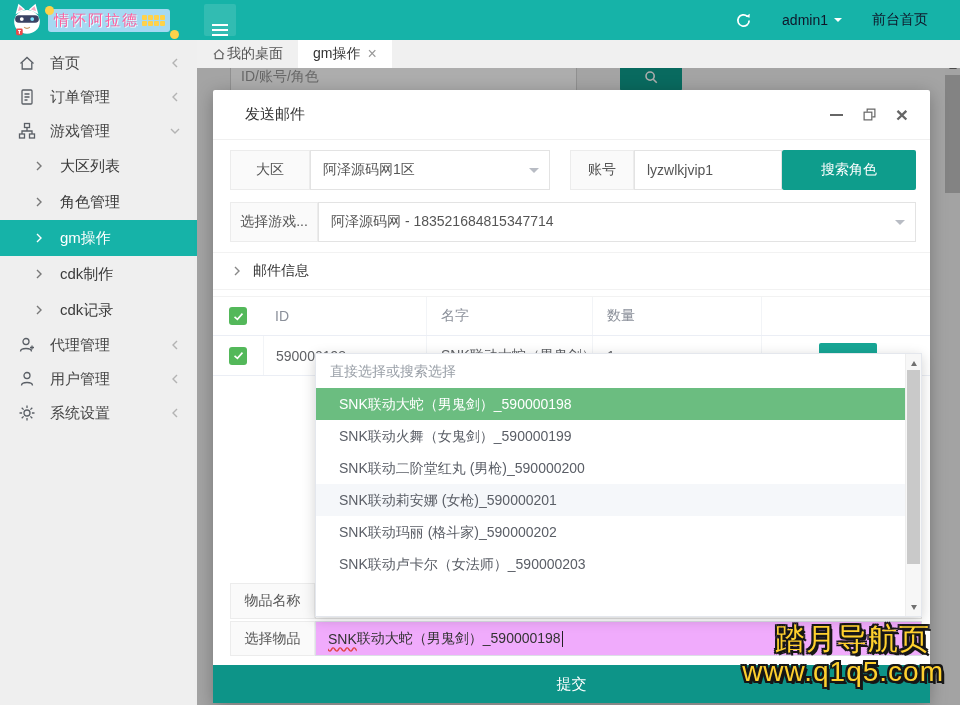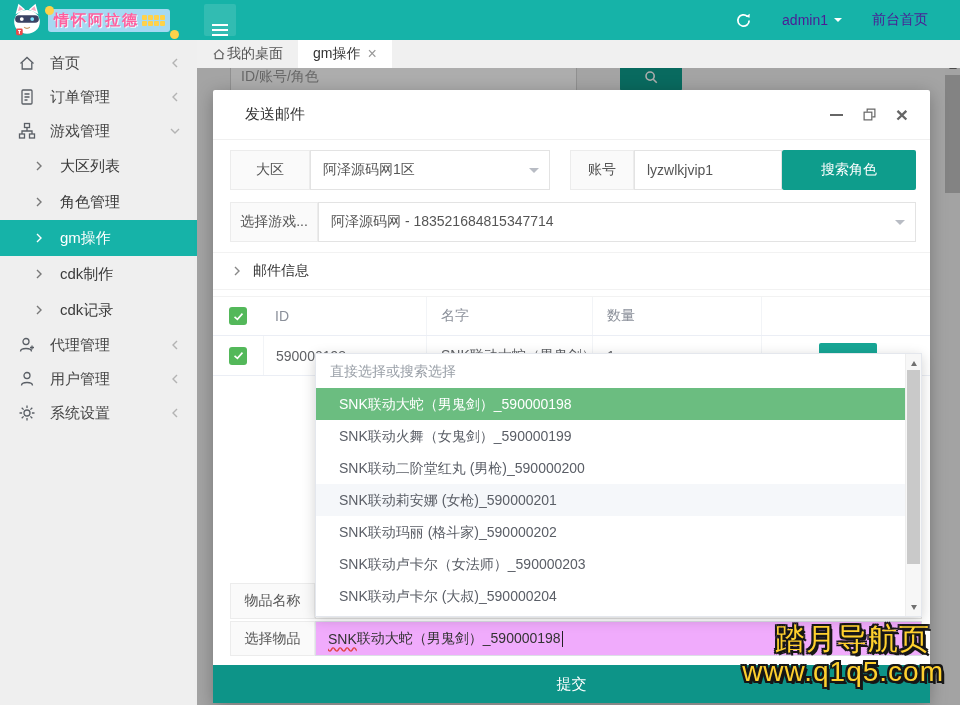--- a/index.html
+++ b/index.html
@@ -5,28 +5,28 @@
   *{box-sizing:border-box;margin:0;padding:0}
   html,body{width:960px;height:705px;overflow:hidden}
   body{font-family:"Liberation Sans","DejaVu Sans",sans-serif;background:#f2f2f2;position:relative}
   svg{display:block}
 
   
   .topbar{position:absolute;left:0;top:0;width:960px;height:40px;background:#16b3a8;z-index:15;display:flex;align-items:center}
   .logo{display:flex;align-items:center;margin-left:8px;gap:2px;cursor:pointer}
   .logo-badge{background:#a5d9f2;border-radius:3px;padding:2px 5px 2px 6px;display:flex;align-items:center;gap:3px;position:relative}
   .logo-smiley{width:9px;height:9px;border-radius:50%;background:#ffd24a;position:absolute;left:-3px;top:-3px}
-  .logo-text{color:#ff5f9e;font-weight:bold;font-size:15px;letter-spacing:2px;text-shadow:1px 1px 0 rgba(255,255,255,.85)}
+  .logo-text{color:#ff5f9e;font-weight:normal;font-size:15px;letter-spacing:2px;text-shadow:1px 1px 0 rgba(255,255,255,.85)}
   .logo-dots{display:grid;grid-template-columns:repeat(4,5px);grid-auto-rows:5px;gap:1px}
   .logo-dots i{background:#ffd24a;border-radius:1px}
   .logo-moon{width:9px;height:9px;border-radius:50%;background:#ffd24a;align-self:flex-end;margin:14px 0 0 -2px}
   .hamburger{position:absolute;left:204px;top:4px;width:32px;height:32px;background:rgba(255,255,255,.12);border:0;border-radius:2px;cursor:pointer}
   .bars{display:block;width:16px;height:2px;background:#fff;margin:9px auto 0;box-shadow:0 5px 0 #fff,0 10px 0 #fff}
   .topbar-right{margin-left:auto;display:flex;align-items:center;gap:30px;padding-right:32px;color:#fff;font-size:14px}
-  .tr-item{display:flex;align-items:center;gap:6px;cursor:pointer;color:#4c1d95;text-decoration:none}
+  .tr-item{display:flex;align-items:center;gap:6px;cursor:pointer;color:#0f172a;text-decoration:none}
   .caret-w{width:0;height:0;border:4px solid transparent;border-top-color:#fff;margin-top:4px}
 
   
   .sidebar{position:absolute;left:0;top:40px;bottom:0;width:197px;background:#efefef;z-index:2;padding-top:6px}
   .s-item{height:34px;display:flex;align-items:center;padding:0 16px 0 18px;color:#474747;font-size:15px;cursor:pointer}
   .s-ico{width:18px;height:18px;margin-right:14px;color:#5a5f66;flex:none}
   .s-chev{margin-left:auto;color:#b3b3b3}
   .s-sub{height:36px;display:flex;align-items:center;padding-left:33px;color:#3a3a3a;font-size:15px;cursor:pointer}
   .s-arrow{color:#787878;margin-right:15px;display:flex}
   .s-sub.active{background:#16b3a8;color:#fff}
@@ -406,21 +406,20 @@
 
   <div class="panel">
     <div class="p-inner">
       <div class="p-filter">直接选择或搜索选择</div>
       <div class="p-opt selected">SNK联动大蛇（男鬼剑）_590000198</div>
       <div class="p-opt">SNK联动火舞（女鬼剑）_590000199</div>
       <div class="p-opt">SNK联动二阶堂红丸 (男枪)_590000200</div>
       <div class="p-opt hover">SNK联动莉安娜 (女枪)_590000201</div>
       <div class="p-opt">SNK联动玛丽 (格斗家)_590000202</div>
       <div class="p-opt">SNK联动卢卡尔（女法师）_590000203</div>
-      <div class="p-opt">SNK联动卢卡尔 (大叔)_590000204</div>
     </div>
     <div class="p-scroll">
       <div class="p-up">
           <span class="tri-up"></span>
         </div>
       <div class="p-thumb"></div>
       <div class="p-down">
           <span class="tri-down"></span>
         </div>
     </div>

